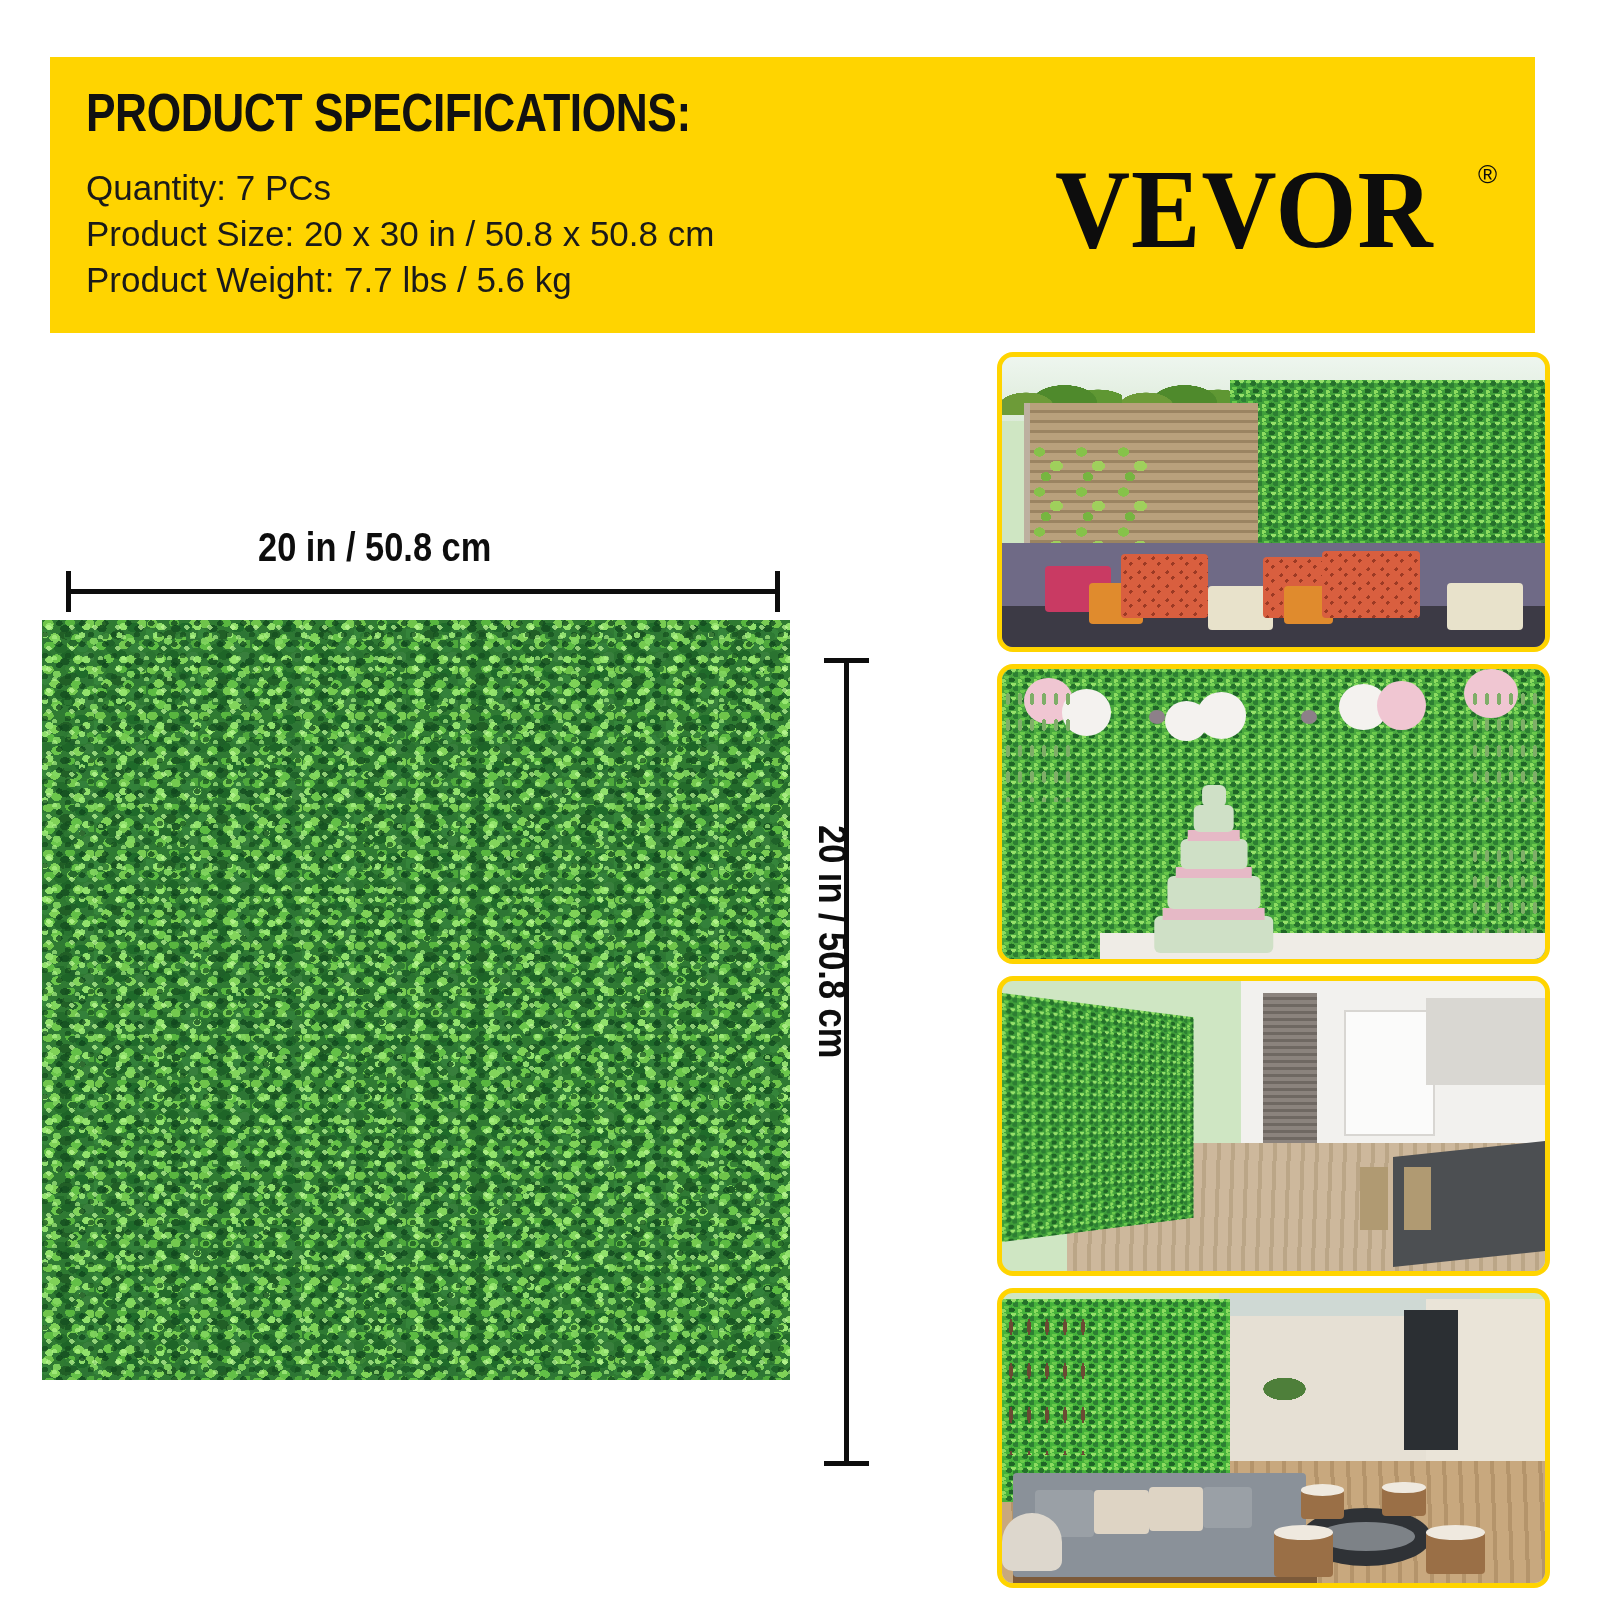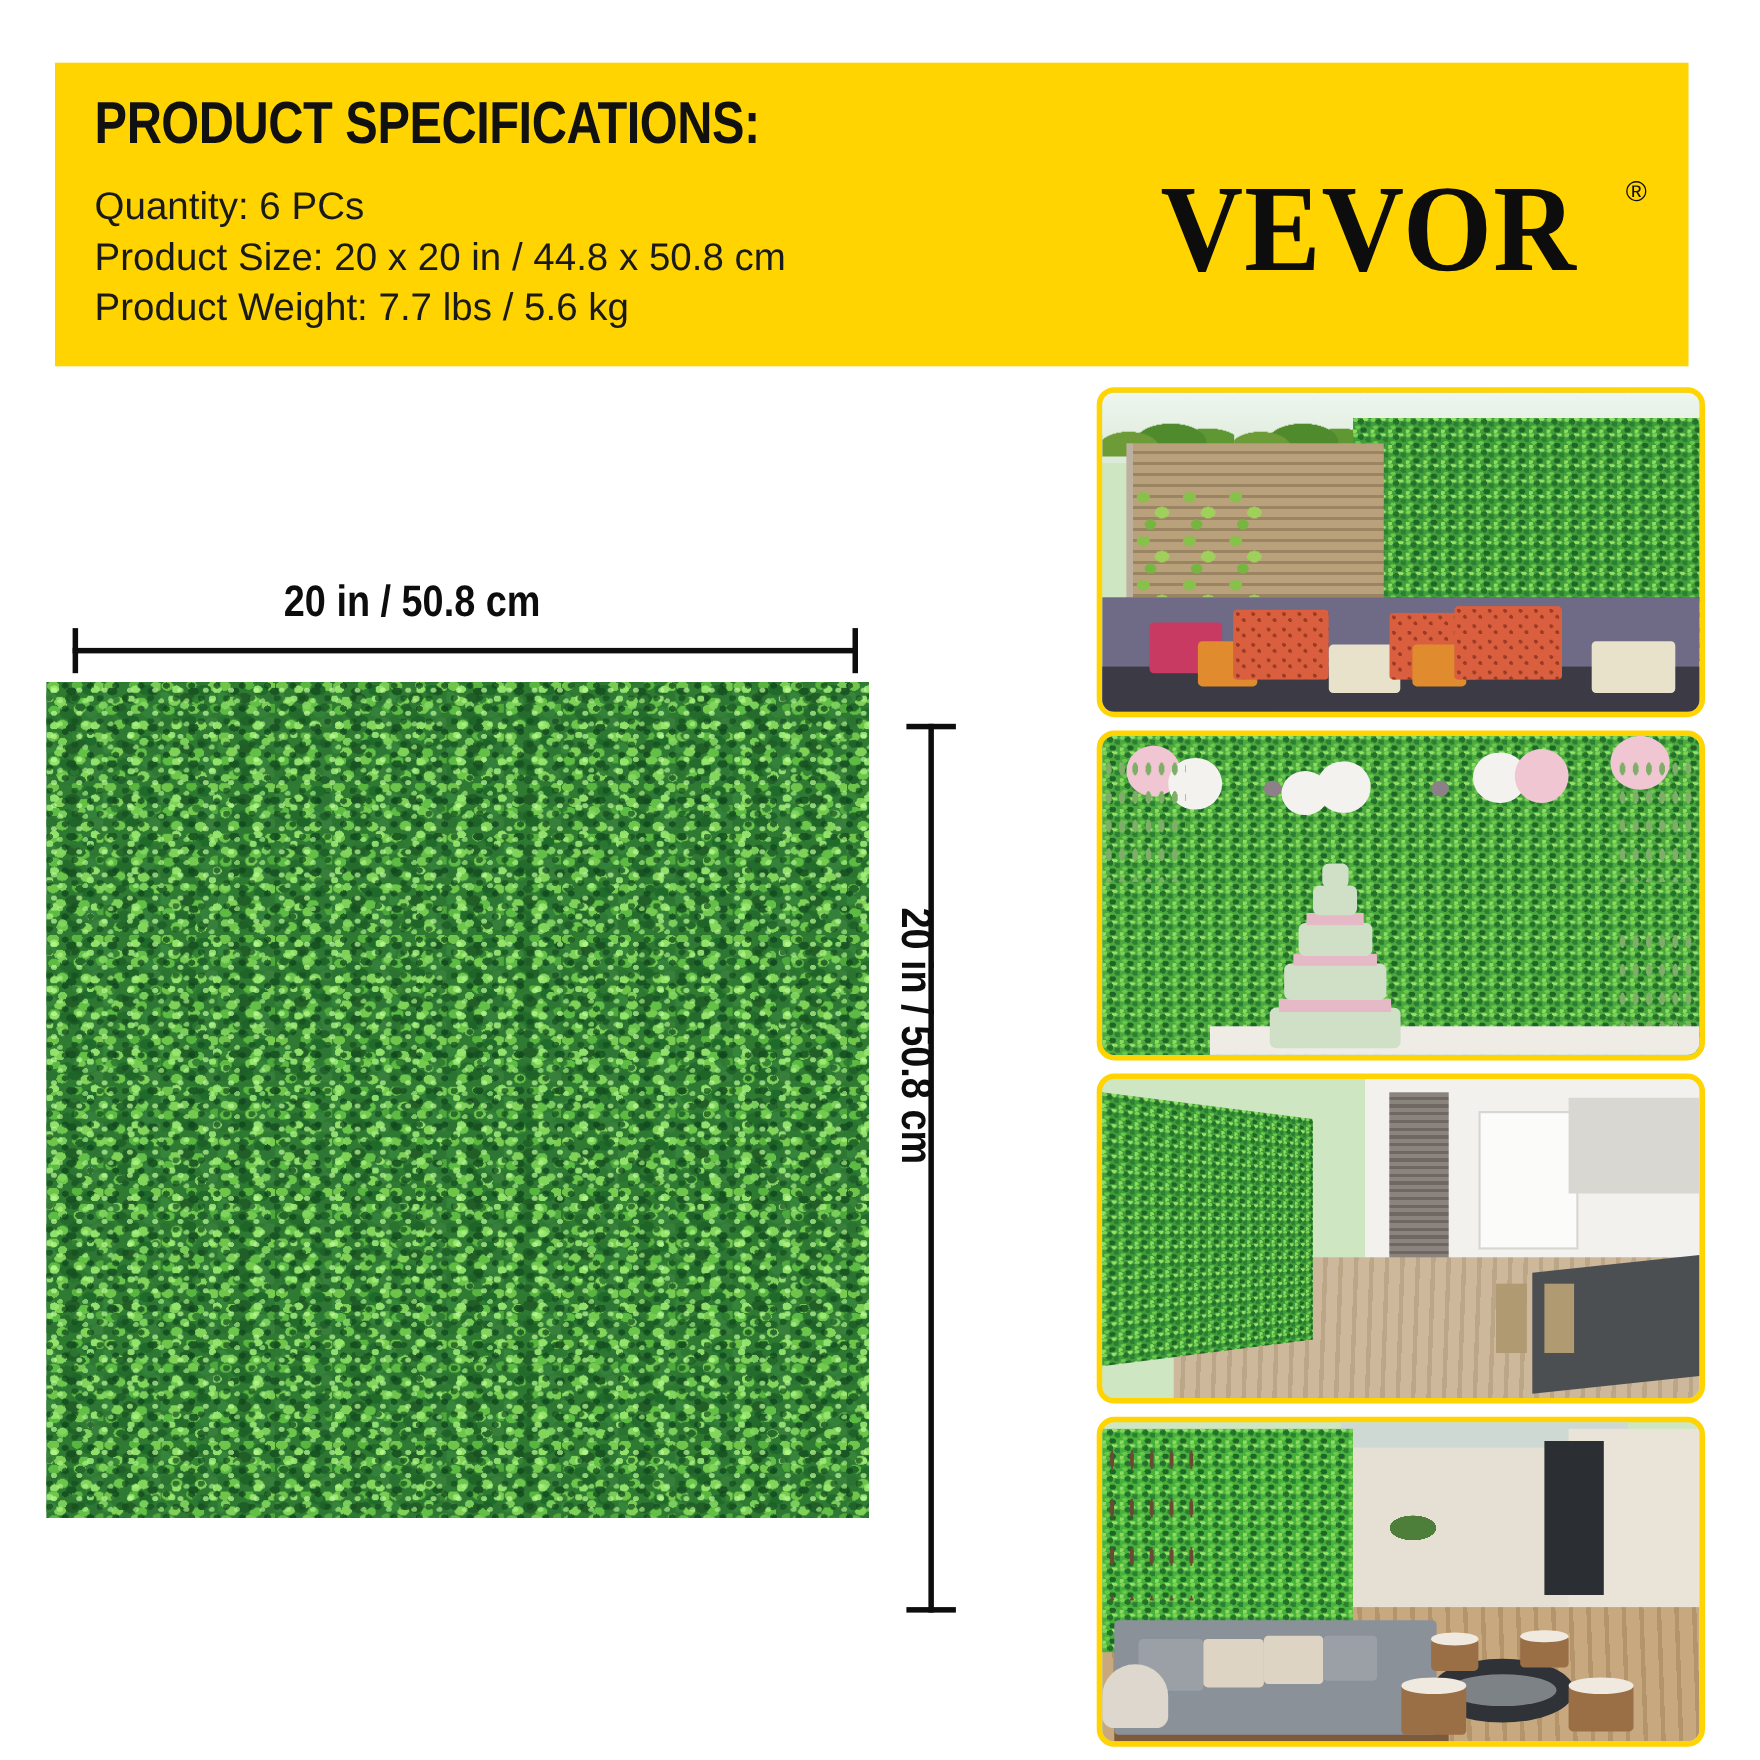--- a/index.html
+++ b/index.html
@@ -335,22 +335,22 @@
   .s4-pot { position:absolute; left:0; bottom:4%; width:11%; height:20%; background:#ddd7cd; border-radius:50% 50% 18% 18%; }
   .p-grey { position:absolute; background:#9aa0a6; border-radius:4px; }
   .p-beige { position:absolute; background:#ded4c4; border-radius:4px; }
 </style>
 </head>
 <body>
 
 <div id="spec-banner">
   <div id="spec-title">PRODUCT SPECIFICATIONS:</div>
   <div id="spec-lines">
-    <div class="spec-line">Quantity: 6 PCs</div>
-    <div class="spec-line">Product Size: 20 x 20 in / 44.8 x 50.8 cm</div>
+    <div class="spec-line">Quantity: 7 PCs</div>
+    <div class="spec-line">Product Size: 20 x 30 in / 50.8 x 50.8 cm</div>
     <div class="spec-line">Product Weight: 7.7 lbs / 5.6 kg</div>
   </div>
 
   <div id="vevor-logo">
     <div id="vevor-wordmark">VEVOR</div>
     <div id="vevor-reg">®</div>
   </div>
 </div>
 
 <div id="product-panel">

